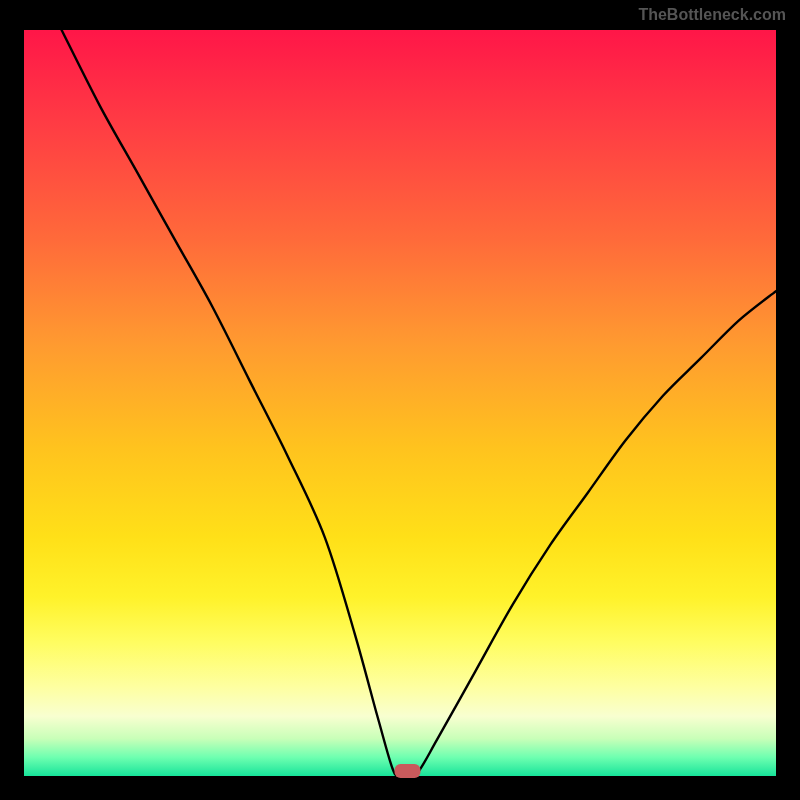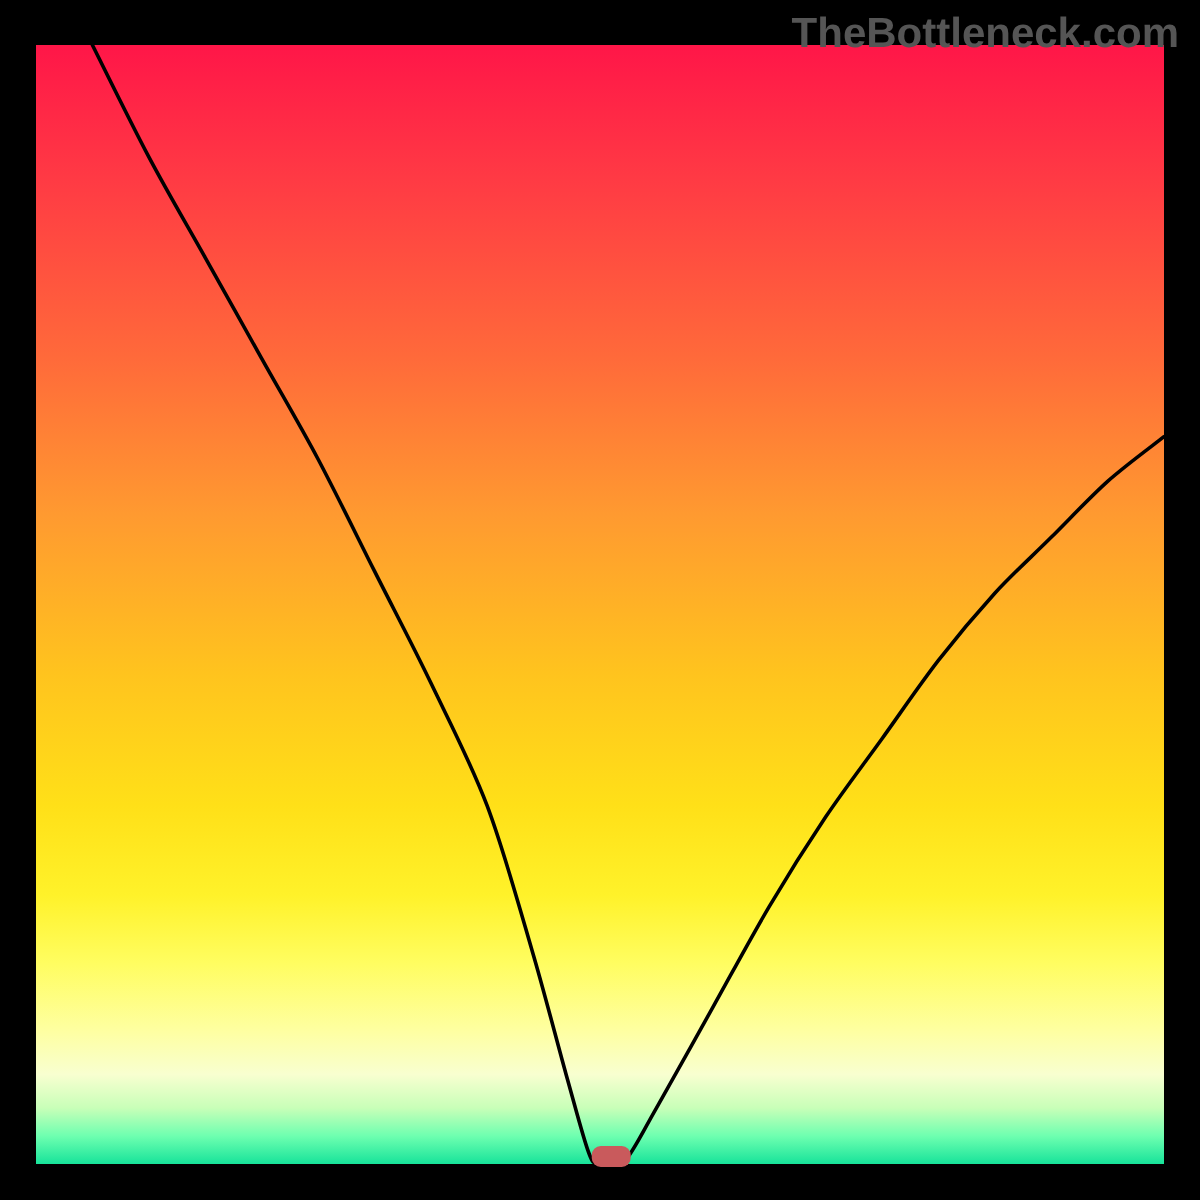--- a/index.html
+++ b/index.html
@@ -15,21 +15,21 @@
     position: relative;
     width: 800px;
     height: 800px;
     background: #000;
   }
   .watermark {
     position: absolute;
     top: 6px;
     right: 14px;
     color: #555;
-    font-size: 28px;
+    font-size: 16px;
     font-weight: 600;
     letter-spacing: 0;
     z-index: 5;
     user-select: none;
   }
   .plot-area {
     position: absolute;
     left: 24px;
     top: 30px;
     width: 752px;

